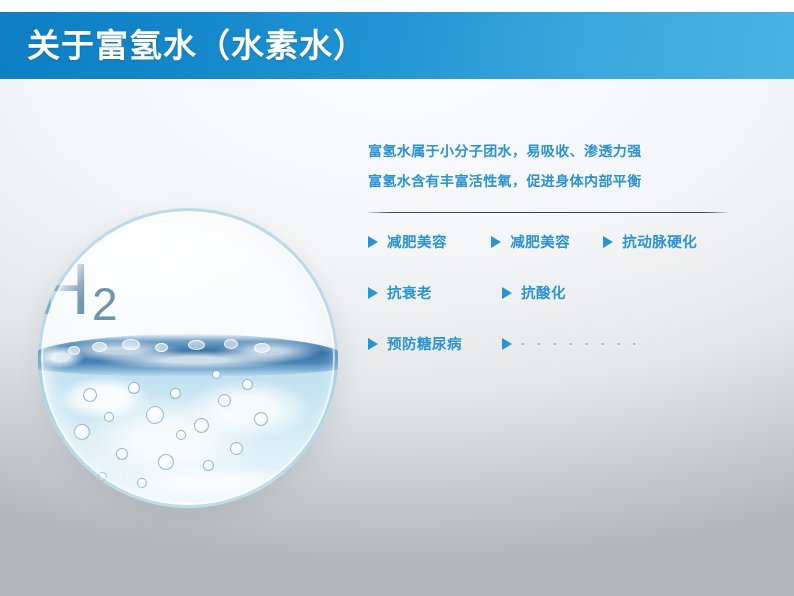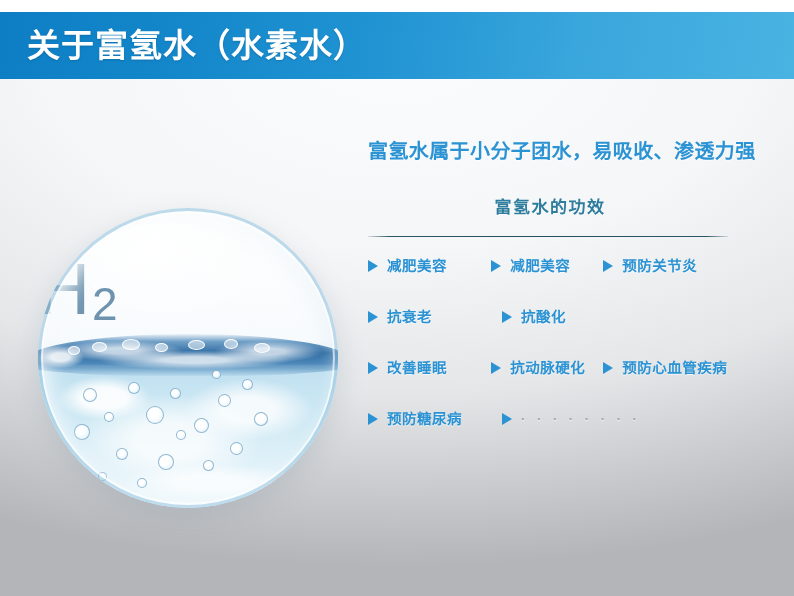--- a/index.html
+++ b/index.html
@@ -148,21 +148,21 @@
   }
 
   
   .content {
     position: absolute;
     left: 368px;
     top: 124px;
     width: 364px;
   }
   .intro-line {
-    font-size: 20px;
+    font-size: 14px;
     line-height: 30px;
     font-weight: bold;
     color: #2b93d4;
     letter-spacing: 0.4px;
     white-space: nowrap;
     text-shadow: 0 1px 0 rgba(255, 255, 255, 0.7);
   }
 
   .section-title {
     margin-top: 30px;
@@ -269,70 +269,56 @@
       <div class="h2-label">
         <span>H</span><span class="sub">2</span>
       </div>
     </div>
     <div class="sphere-rim"></div>
   </div>
 
   <div class="content">
 
     <div class="intro-line">富氢水属于小分子团水，易吸收、渗透力强</div>
-
-    <div class="section-title">富氢水的功效</div>
+    <div class="intro-line">富氢水含有丰富活性氧，促进身体内部平衡</div>
+
     <div class="divider"></div>
 
     <div class="benefits">
 
       <div class="benefit-row">
         <div class="benefit-cell c1">
           <span class="arrow-icon"></span>
           <span class="benefit-label">减肥美容</span>
         </div>
         <div class="benefit-cell c2">
           <span class="arrow-icon"></span>
           <span class="benefit-label">减肥美容</span>
         </div>
         <div class="benefit-cell c3">
           <span class="arrow-icon"></span>
-          <span class="benefit-label">预防关节炎</span>
+          <span class="benefit-label">抗动脉硬化</span>
         </div>
       </div>
 
       <div class="benefit-row">
         <div class="benefit-cell c1">
           <span class="arrow-icon"></span>
           <span class="benefit-label">抗衰老</span>
         </div>
         <div class="benefit-cell c2">
           <span class="arrow-icon"></span>
           <span class="benefit-label">抗酸化</span>
         </div>
       </div>
 
+
       <div class="benefit-row">
         <div class="benefit-cell c1">
           <span class="arrow-icon"></span>
-          <span class="benefit-label">改善睡眠</span>
-        </div>
-        <div class="benefit-cell c2">
-          <span class="arrow-icon"></span>
-          <span class="benefit-label">抗动脉硬化</span>
-        </div>
-        <div class="benefit-cell c3">
-          <span class="arrow-icon"></span>
-          <span class="benefit-label">预防心血管疾病</span>
-        </div>
-      </div>
-
-      <div class="benefit-row">
-        <div class="benefit-cell c1">
-          <span class="arrow-icon"></span>
           <span class="benefit-label">预防糖尿病</span>
         </div>
         <div class="benefit-cell c3">
           <span class="arrow-icon"></span>
           <span class="benefit-label dots">· · · · · · · ·</span>
         </div>
       </div>
 
     </div>
   </div>

